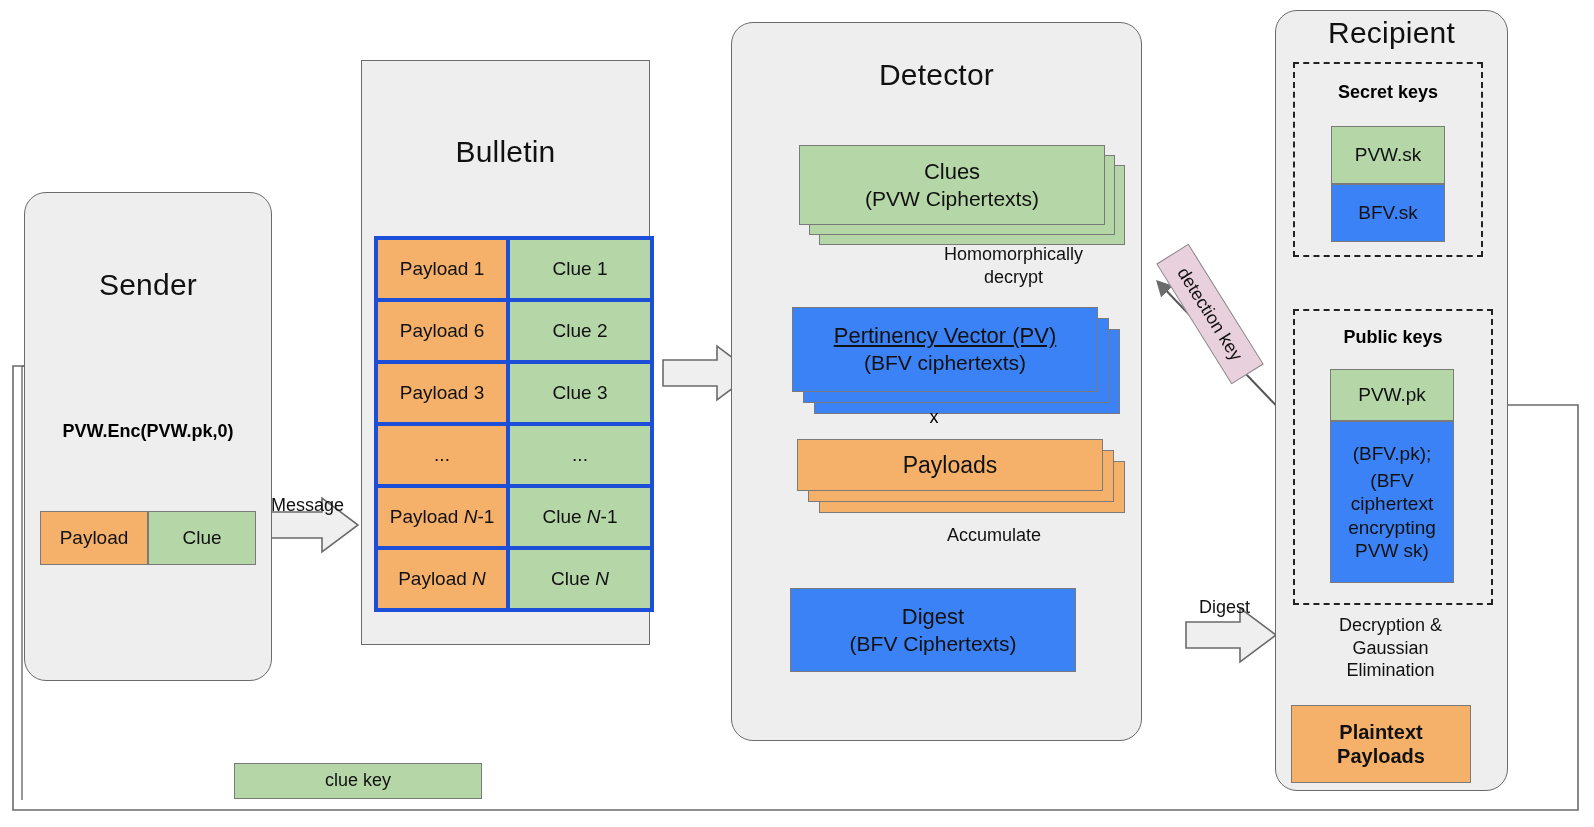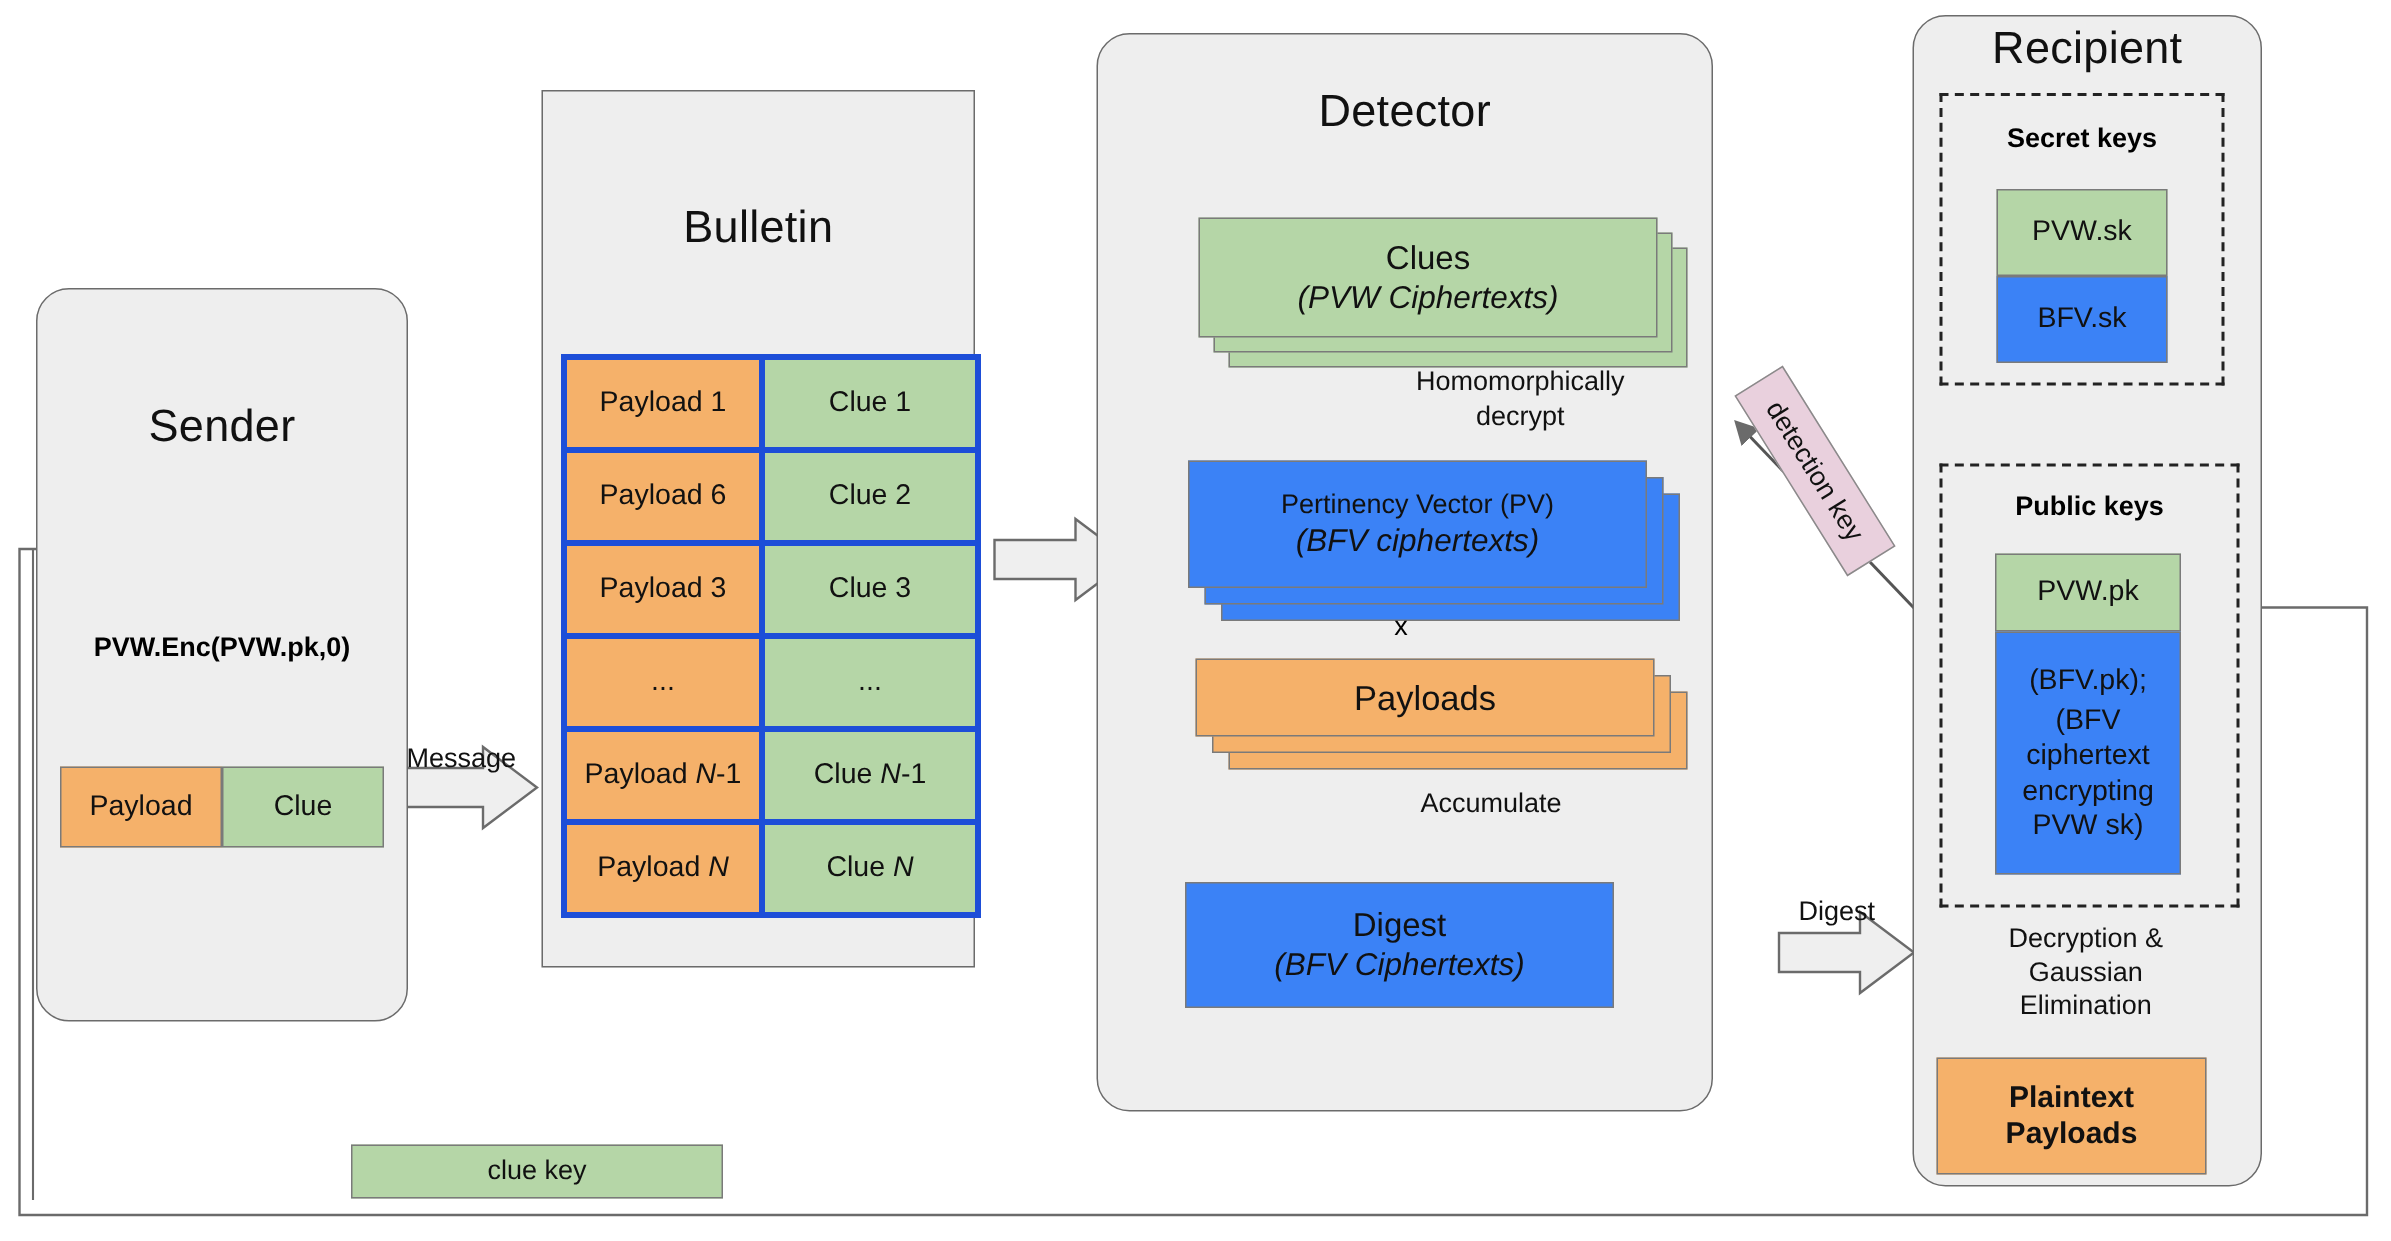--- a/index.html
+++ b/index.html
@@ -13,21 +13,21 @@
 
   .panel-title{position:absolute;left:0;right:0;text-align:center;font-size:30px;color:#111;letter-spacing:.2px;}
 
   
   .box{border:1.6px solid #7a7a7a;display:flex;align-items:center;justify-content:center;
        text-align:center;line-height:1.22;font-size:19px;color:#111;}
   .green{background:#b5d6a7;}
   .pink{background:#3b82f6;}
   .orange{background:#f5b16a;}
 
-  .ital{font-style:italic;}
+  .ital{}
   .bold{font-weight:bold;}
 
   
   .stack{position:absolute;}
   .stack .layer{position:absolute;border:1.6px solid #7a7a7a;}
 
   
   .dashdot{border:2px dashed #222;background:transparent;}
 
   
@@ -137,21 +137,21 @@
     </div>
   </div>
 
   <div class="lbl" style="left:944px;top:243px;">Homomorphically
 decrypt</div>
 
   <div class="stack" style="left:792px;top:307px;width:326px;height:105px;">
     <div class="layer pink" style="left:22px;top:22px;width:304px;height:83px;"></div>
     <div class="layer pink" style="left:11px;top:11px;width:304px;height:83px;"></div>
     <div class="layer pink box" style="left:0px;top:0px;width:304px;height:83px;flex-direction:column;">
-      <span style="font-size:18px;">Pertinency Vector (PV)</span>
+      <span style="font-size:22px;text-decoration:underline;">Pertinency Vector (PV)</span>
       <span class="ital" style="font-size:21px;">(BFV ciphertexts)</span>
     </div>
   </div>
 
   <div class="abs" style="left:906px;top:407px;width:56px;text-align:center;font-size:18px;">x</div>
 
   <div class="stack" style="left:797px;top:439px;width:326px;height:72px;">
     <div class="layer orange" style="left:22px;top:22px;width:304px;height:50px;"></div>
     <div class="layer orange" style="left:11px;top:11px;width:304px;height:50px;"></div>
     <div class="layer orange box" style="left:0px;top:0px;width:304px;height:50px;font-size:23px;">Payloads</div>

